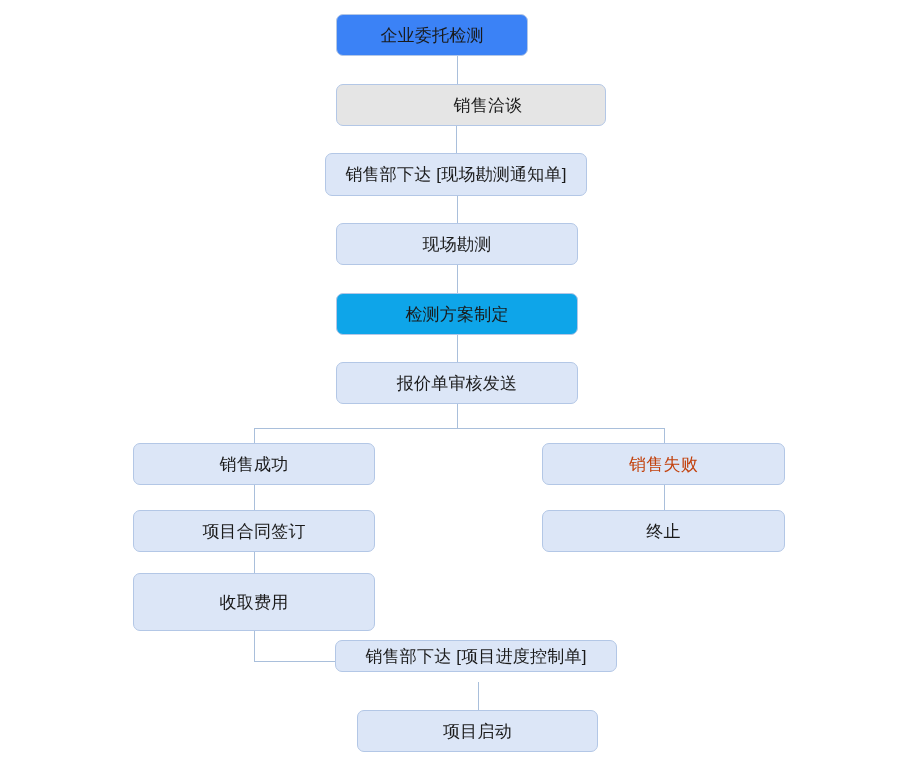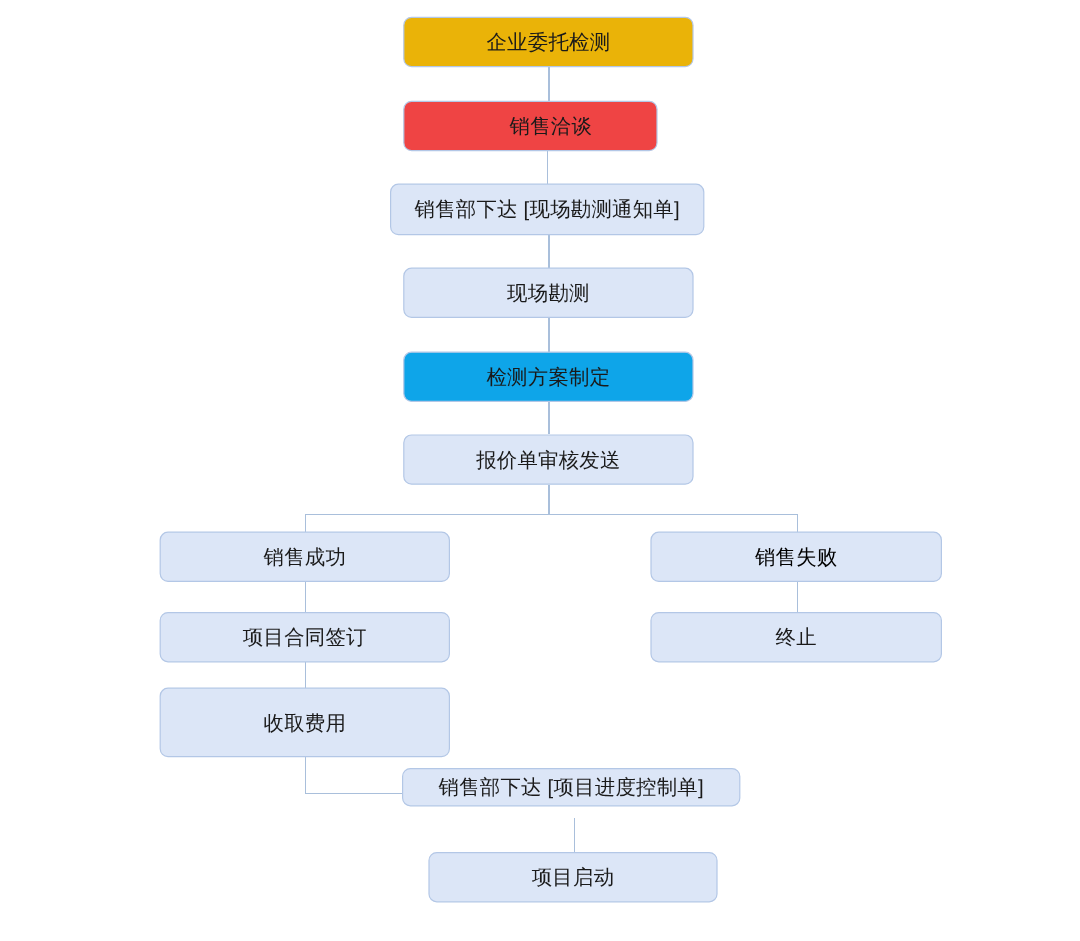--- a/index.html
+++ b/index.html
@@ -60,42 +60,42 @@
       <path d="M 457.5 404 L 457.5 428.5 L 254.5 428.5 L 254.5 443" fill="none" stroke="#a9bfdb" stroke-width="1" shape-rendering="crispEdges"></path>
       <path d="M 457.5 428.5 L 664.5 428.5 L 664.5 443" fill="none" stroke="#a9bfdb" stroke-width="1" shape-rendering="crispEdges"></path>
       <path d="M 254.5 485 L 254.5 510" fill="none" stroke="#a9bfdb" stroke-width="1" shape-rendering="crispEdges"></path>
       <path d="M 664.5 485 L 664.5 510" fill="none" stroke="#a9bfdb" stroke-width="1" shape-rendering="crispEdges"></path>
       <path d="M 254.5 552 L 254.5 573" fill="none" stroke="#a9bfdb" stroke-width="1" shape-rendering="crispEdges"></path>
       <path d="M 254.5 615 L 254.5 661.5 L 335 661.5" fill="none" stroke="#a9bfdb" stroke-width="1" shape-rendering="crispEdges"></path>
       <path d="M 478.5 682 L 478.5 710" fill="none" stroke="#a9bfdb" stroke-width="1" shape-rendering="crispEdges"></path>
     </svg>
 
   <div id="node-layer">
-      <div class="node" style="left: 336px; top: 14px; width: 242px; height: 42px; background: #eab308; border-color: rgb(179, 199, 230); color: rgb(26, 26, 26);">
+      <div class="node" style="left: 336px; top: 14px; width: 192px; height: 42px; background: #3b82f6; border-color: rgb(179, 199, 230); color: rgb(26, 26, 26);">
         <span class="node-label">企业委托检测</span>
       </div>
-      <div class="node" style="left: 336px; top: 84px; width: 212px; height: 42px; background: #ef4444; border-color: rgb(179, 199, 230); color: rgb(26, 26, 26); padding-left: 34px;">
+      <div class="node" style="left: 336px; top: 84px; width: 270px; height: 42px; background: #e5e5e5; border-color: rgb(179, 199, 230); color: rgb(26, 26, 26); padding-left: 34px;">
         <span class="node-label">销售洽谈</span>
       </div>
       <div class="node" style="left: 325px; top: 153px; width: 262px; height: 43px; background: rgb(220, 230, 247); border-color: rgb(179, 199, 230); color: rgb(26, 26, 26);">
         <span class="node-label">销售部下达 [现场勘测通知单]</span>
       </div>
       <div class="node" style="left: 336px; top: 223px; width: 242px; height: 42px; background: rgb(220, 230, 247); border-color: rgb(179, 199, 230); color: rgb(26, 26, 26);">
         <span class="node-label">现场勘测</span>
       </div>
       <div class="node" style="left: 336px; top: 293px; width: 242px; height: 42px; background: #0ea5e9; border-color: rgb(179, 199, 230); color: rgb(26, 26, 26);">
         <span class="node-label">检测方案制定</span>
       </div>
       <div class="node" style="left: 336px; top: 362px; width: 242px; height: 42px; background: rgb(220, 230, 247); border-color: rgb(179, 199, 230); color: rgb(26, 26, 26); justify-content: center;">
         <span class="node-label">报价单审核发送</span>
       </div>
       <div class="node" style="left: 133px; top: 443px; width: 242px; height: 42px; background: rgb(220, 230, 247); border-color: rgb(179, 199, 230); color: rgb(26, 26, 26); text-align: right;">
         <span class="node-label">销售成功</span>
       </div>
-      <div class="node" style="left: 542px; top: 443px; width: 243px; height: 42px; background: rgb(220, 230, 247); border-color: rgb(179, 199, 230); color: #000000;">
+      <div class="node" style="left: 542px; top: 443px; width: 243px; height: 42px; background: rgb(220, 230, 247); border-color: rgb(179, 199, 230); color: #c2410c;">
         <span class="node-label">销售失败</span>
       </div>
       <div class="node" style="left: 133px; top: 510px; width: 242px; height: 42px; background: rgb(220, 230, 247); border-color: rgb(179, 199, 230); color: rgb(26, 26, 26);">
         <span class="node-label">项目合同签订</span>
       </div>
       <div class="node" style="left: 542px; top: 510px; width: 243px; height: 42px; background: rgb(220, 230, 247); border-color: rgb(179, 199, 230); color: rgb(26, 26, 26);">
         <span class="node-label">终止</span>
       </div>
       <div class="node" style="left: 133px; top: 573px; width: 242px; height: 58px; background: rgb(220, 230, 247); border-color: rgb(179, 199, 230); color: rgb(26, 26, 26);">
         <span class="node-label">收取费用</span>

